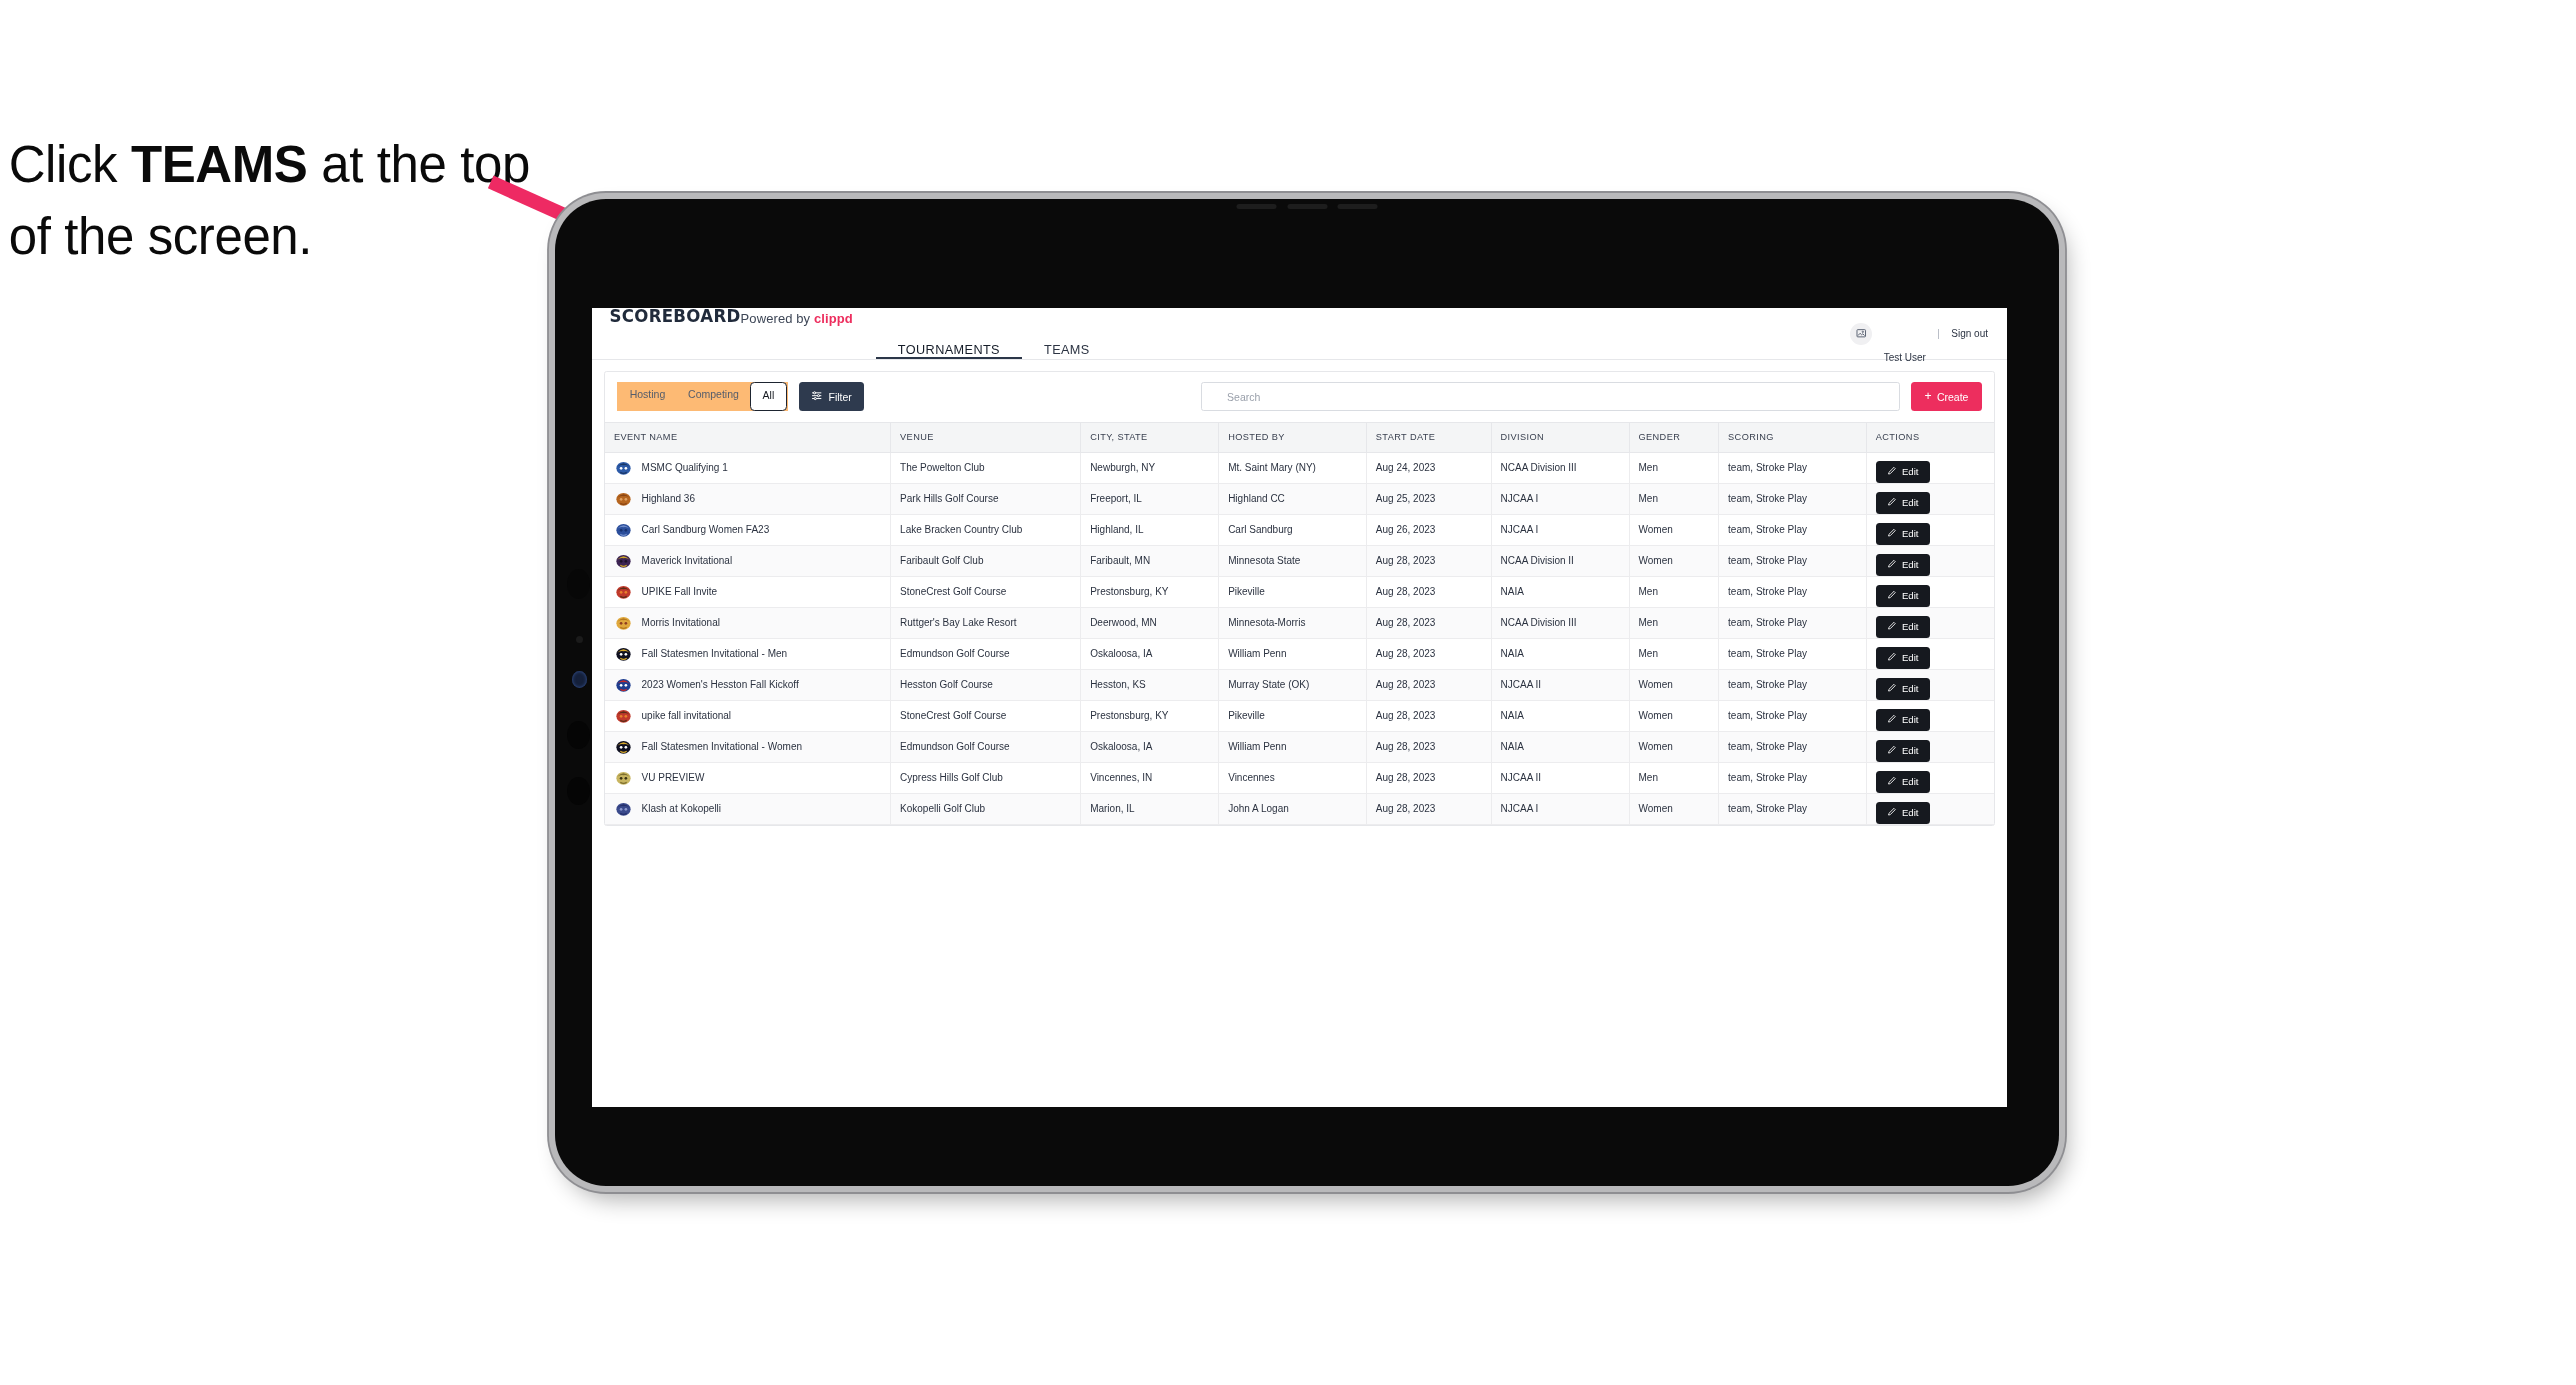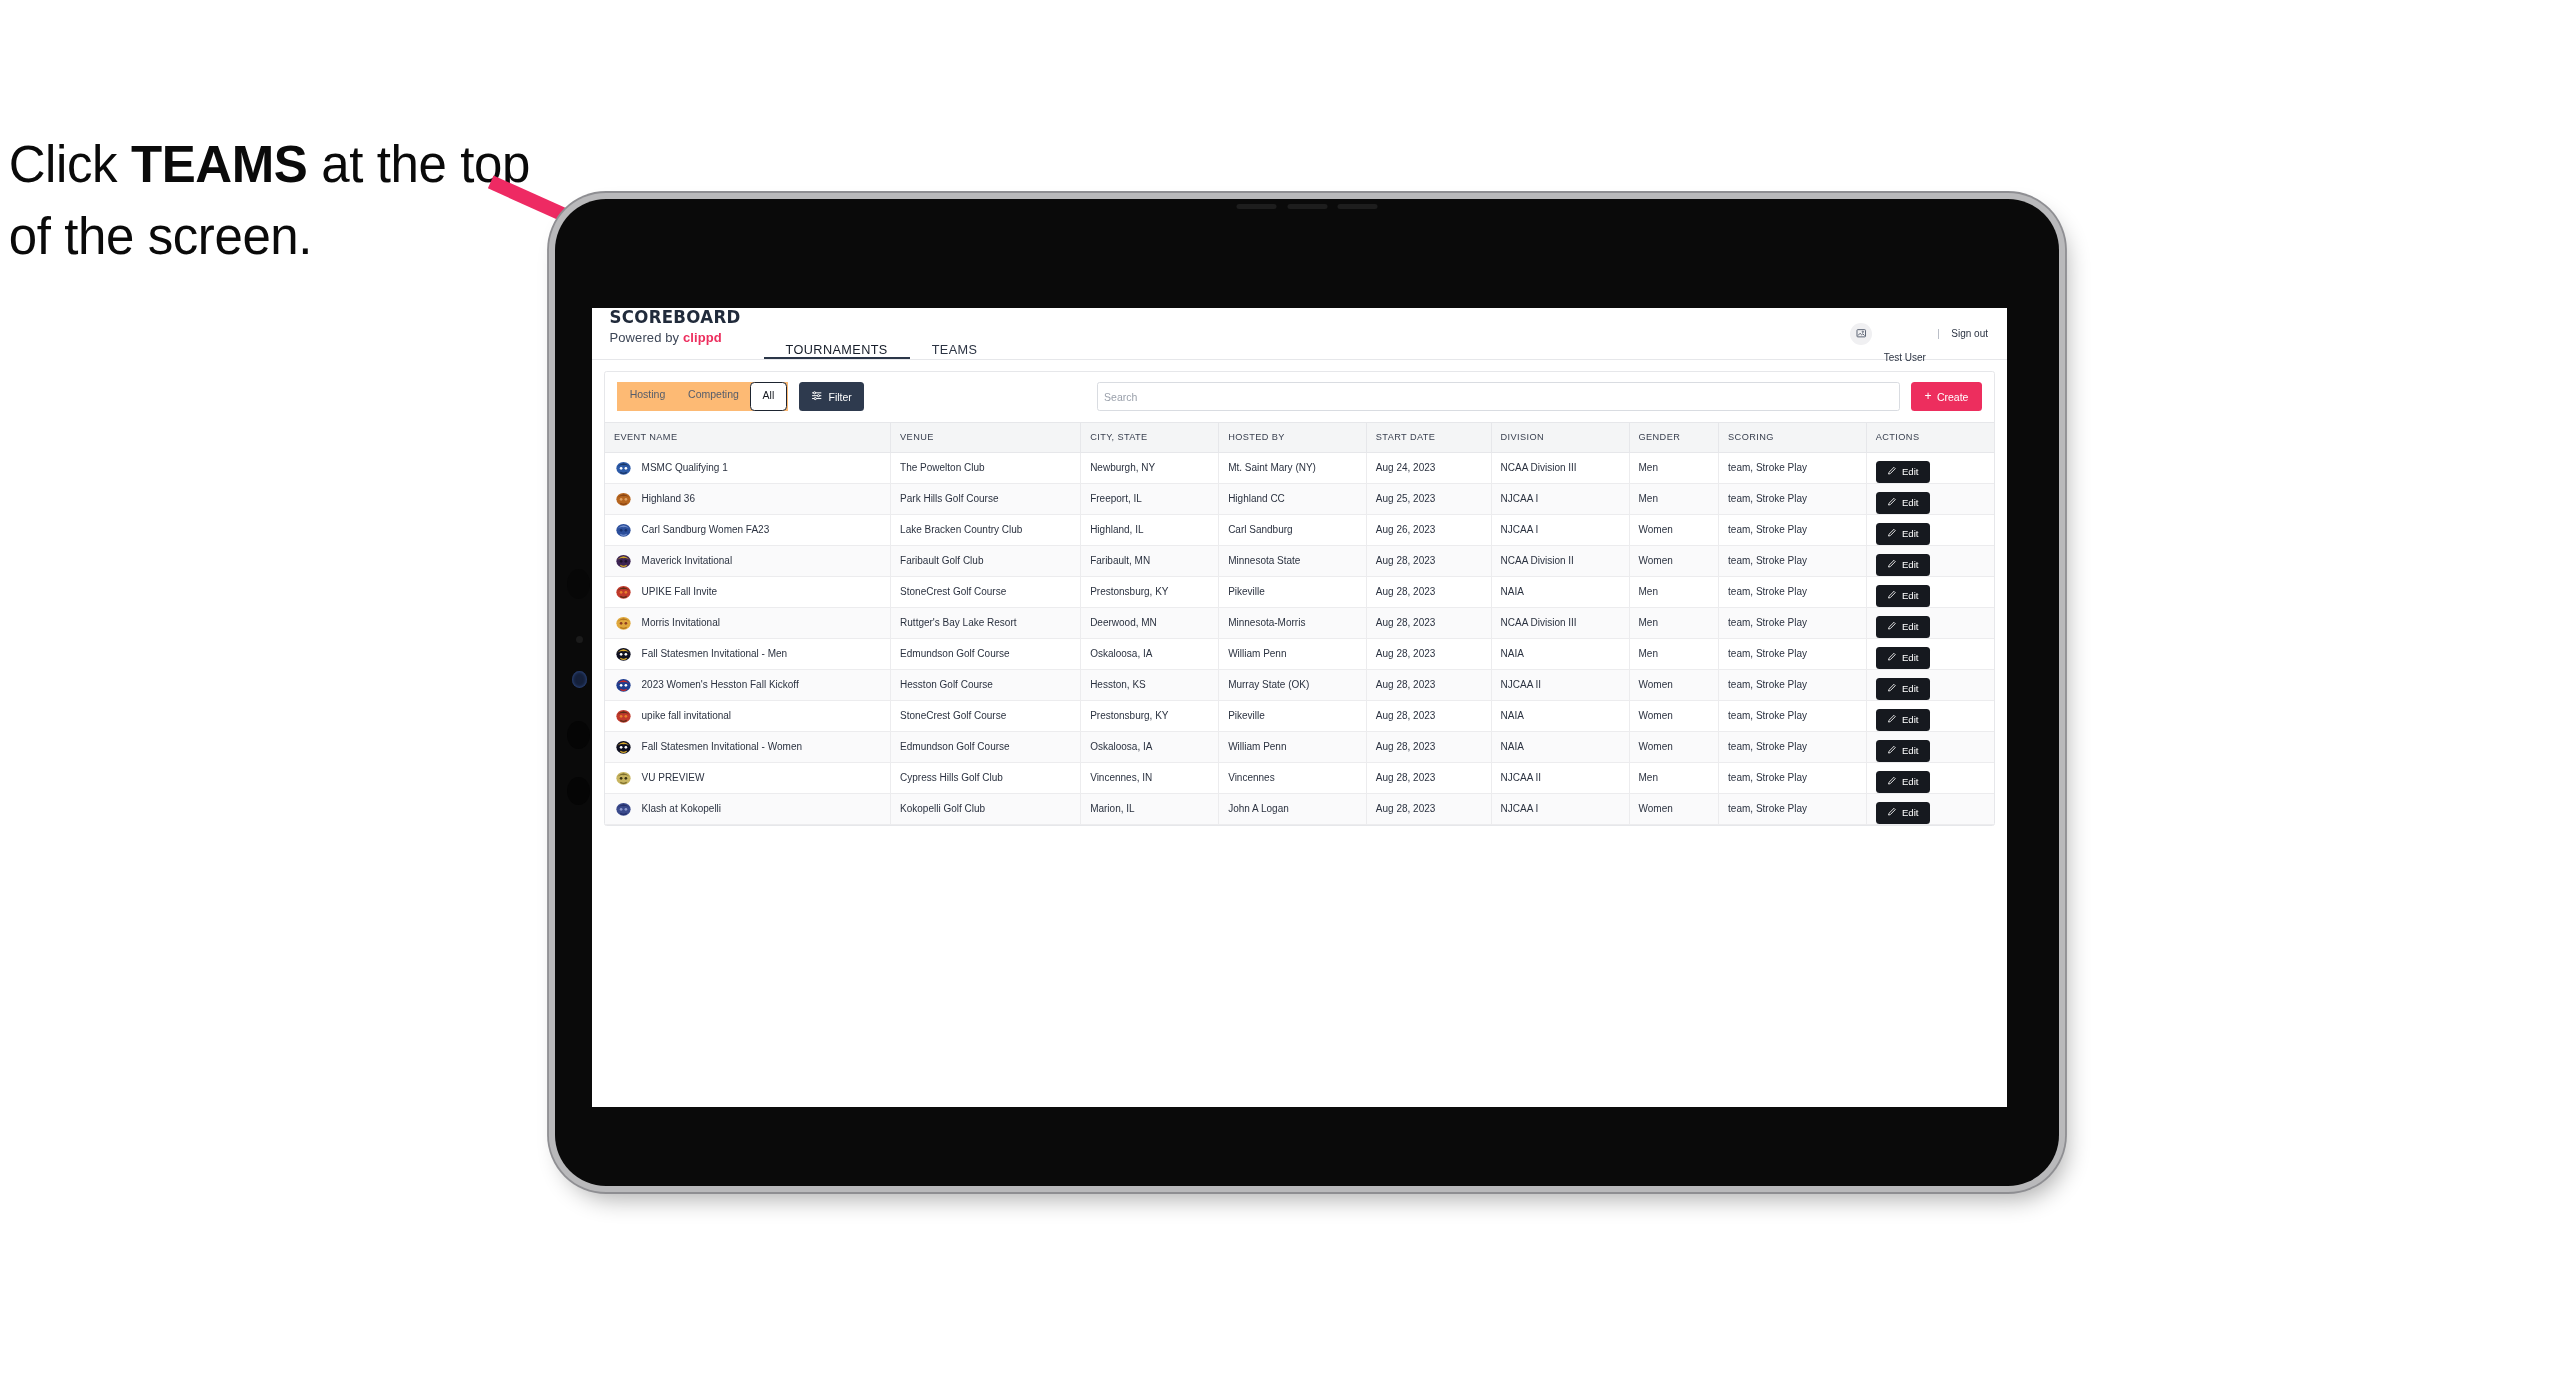--- a/index.html
+++ b/index.html
@@ -60,21 +60,21 @@
 
   
   .appbar {
     height: 52px;
     background: #ffffff;
     border-bottom: 0.9px solid #e6e7ea;
     display: flex;
     align-items: stretch;
     padding-left: 17.5px;
   }
-  .logo-wrap { display: flex; flex-direction: column; padding-right: 23px; }
+  .logo-wrap { display: flex; justify-content: center; padding-right: 23px; }
   .logo-main {
     font-size: 16.6px; font-weight: 700; letter-spacing: 0.3px;
     color: #212b3b; font-family: "DejaVu Sans", sans-serif;
     transform: scaleY(1.08);
   }
   .logo-sub { font-size: 13px; color: #3d4656; margin-top: 2.6px; letter-spacing: 0.1px; }
   .logo-sub i { font-style: normal; color: #ED2E5E; font-weight: 700; }
 
   .nav-tabs { display: flex; align-items: flex-end; }
   .nav-tab {
@@ -122,23 +122,23 @@
     height: 29px; line-height: 25px;
   }
   .filter-btn {
     display: flex; align-items: center; gap: 6.1px;
     background: #2E3A4E; color: #ffffff;
     height: 29px; padding: 0 12.2px; border-radius: 3.5px;
     font-size: 10.5px; cursor: pointer;
   }
   .search-wrap { margin-left: auto; display: flex; align-items: center; gap: 10.5px; }
   .search-input {
-    width: 803px; height: 29px;
+    width: 699px; height: 29px;
     border: 0.9px solid #d9dce1; border-radius: 2.6px;
-    padding: 0 6px; font-size: 10.5px; color: #24292f;
+    padding: 0 25px; font-size: 10.5px; color: #24292f;
     font-family: "Liberation Sans", sans-serif; background: #fff;
   }
   .search-input::placeholder { color: #9aa0ab; }
   .create-btn {
     display: flex; align-items: center; gap: 5.2px;
     background: #ED2E5E; color: #ffffff;
     height: 29px; padding: 0 14px; border-radius: 3.5px;
     font-size: 10.5px; cursor: pointer; border: none;
     font-family: "Liberation Sans", sans-serif;
   }

